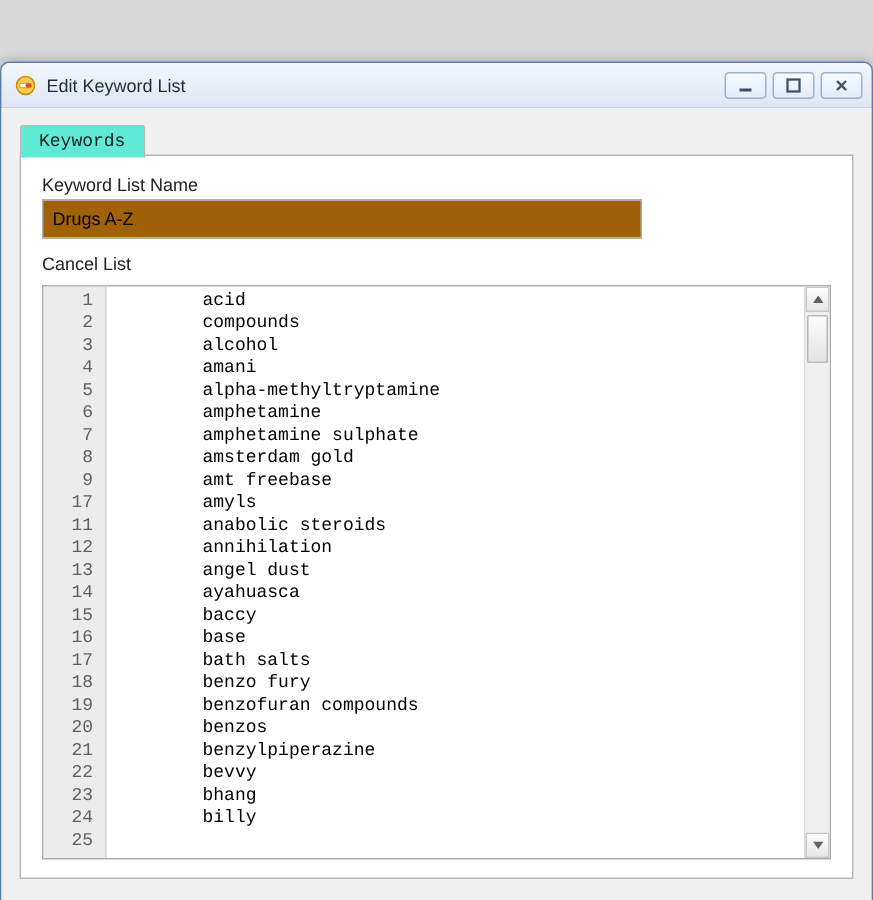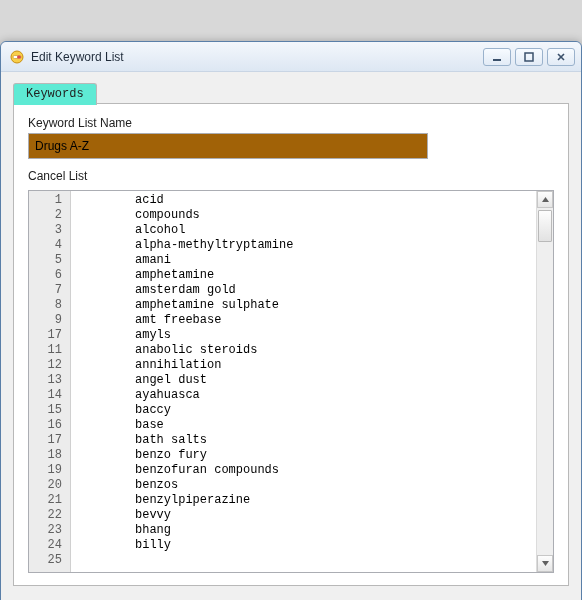--- a/index.html
+++ b/index.html
@@ -262,25 +262,25 @@
               <div>23</div>
               <div>24</div>
               <div>25</div>
             </div>
         </div>
         <div class="codearea">
           <div class="coderows" id="coderows">
               <div>acid</div>
               <div>compounds</div>
               <div>alcohol</div>
+              <div>amani</div>
               <div>alpha-methyltryptamine</div>
-              <div>amani</div>
               <div>amphetamine</div>
+              <div>amphetamine sulphate</div>
               <div>amsterdam gold</div>
-              <div>amphetamine sulphate</div>
               <div>amt freebase</div>
               <div>amyls</div>
               <div>anabolic steroids</div>
               <div>annihilation</div>
               <div>angel dust</div>
               <div>ayahuasca</div>
               <div>baccy</div>
               <div>base</div>
               <div>bath salts</div>
               <div>benzo fury</div>

